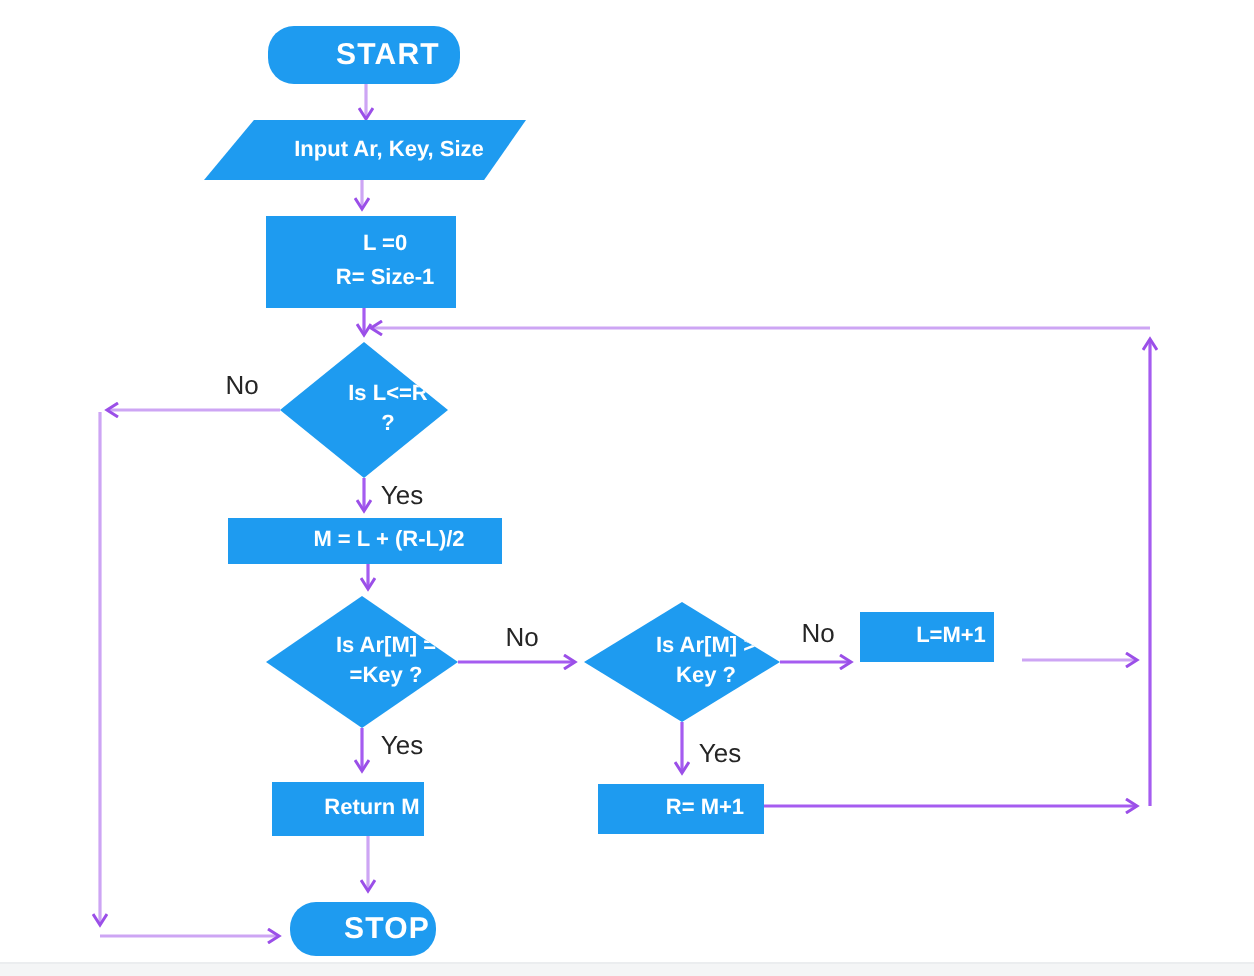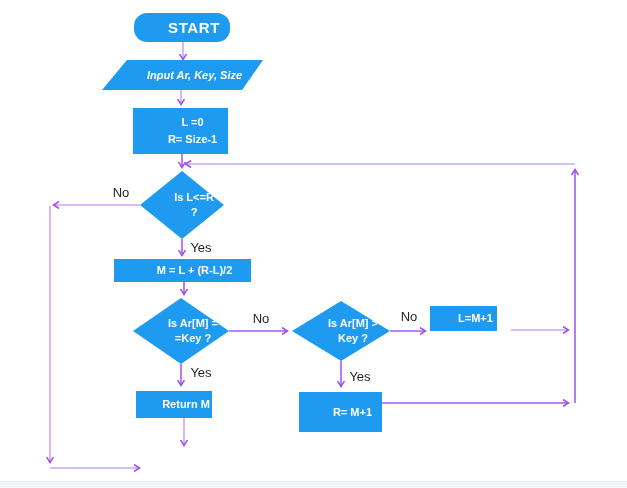--- a/index.html
+++ b/index.html
@@ -73,21 +73,21 @@
     <path class="edge-medium" d="M390,331 H425" marker-end="url(#arrow)"></path>
     <path class="edge-light" d="M511,330 H568" marker-end="url(#arrow)"></path>
     <path class="edge-medium" d="M341,361 V386" marker-end="url(#arrow)"></path>
     <path class="edge-medium" d="M382,403 H568" marker-end="url(#arrow)"></path>
   </svg>
 
   <div class="node terminal" style="left:134px;top:13px;width:96px;height:29px;">
     <span>START</span>
   </div>
 
-  <div class="node parallelogram" style="left:102px;top:60px;width:161px;height:30px;font-style:italic;">
+  <div class="node parallelogram" style="left:102px;top:60px;width:161px;height:30px;">
     <span>Input Ar, Key, Size</span>
   </div>
 
   <div class="node" style="left:133px;top:108px;width:95px;height:46px;line-height:17px;">
     <span>L =0</span>
     <span>R= Size-1</span>
   </div>
 
   <div class="node diamond" style="left:140px;top:171px;width:84px;height:68px;">
     <span>Is L&lt;=R</span>
@@ -105,28 +105,31 @@
 
   <div class="node diamond" style="left:292px;top:301px;width:98px;height:60px;">
     <span>Is Ar[M] &gt;</span>
     <span>Key ?</span>
   </div>
 
   <div class="node" style="left:430px;top:306px;width:67px;height:25px;">
     <span>L=M+1</span>
   </div>
 
-  <div class="node" style="left:299px;top:392px;width:83px;height:40px;">
+  <div class="node" style="left:299px;top:392px;width:83px;height:25px;">
     <span>R= M+1</span>
   </div>
 
   <div class="node" style="left:136px;top:391px;width:76px;height:27px;">
     <span>Return M</span>
   </div>
 
+  <div class="node terminal" style="left:145px;top:451px;width:73px;height:27px;">
+    <span>STOP</span>
+  </div>
 
   <div class="edge-label" style="left:121px;top:185px;">No</div>
   <div class="edge-label" style="left:201px;top:240px;">Yes</div>
   <div class="edge-label" style="left:261px;top:311px;">No</div>
   <div class="edge-label" style="left:201px;top:365px;">Yes</div>
   <div class="edge-label" style="left:409px;top:309px;">No</div>
   <div class="edge-label" style="left:360px;top:369px;">Yes</div>
 
   <div id="bottom-strip"></div>
 </div>

